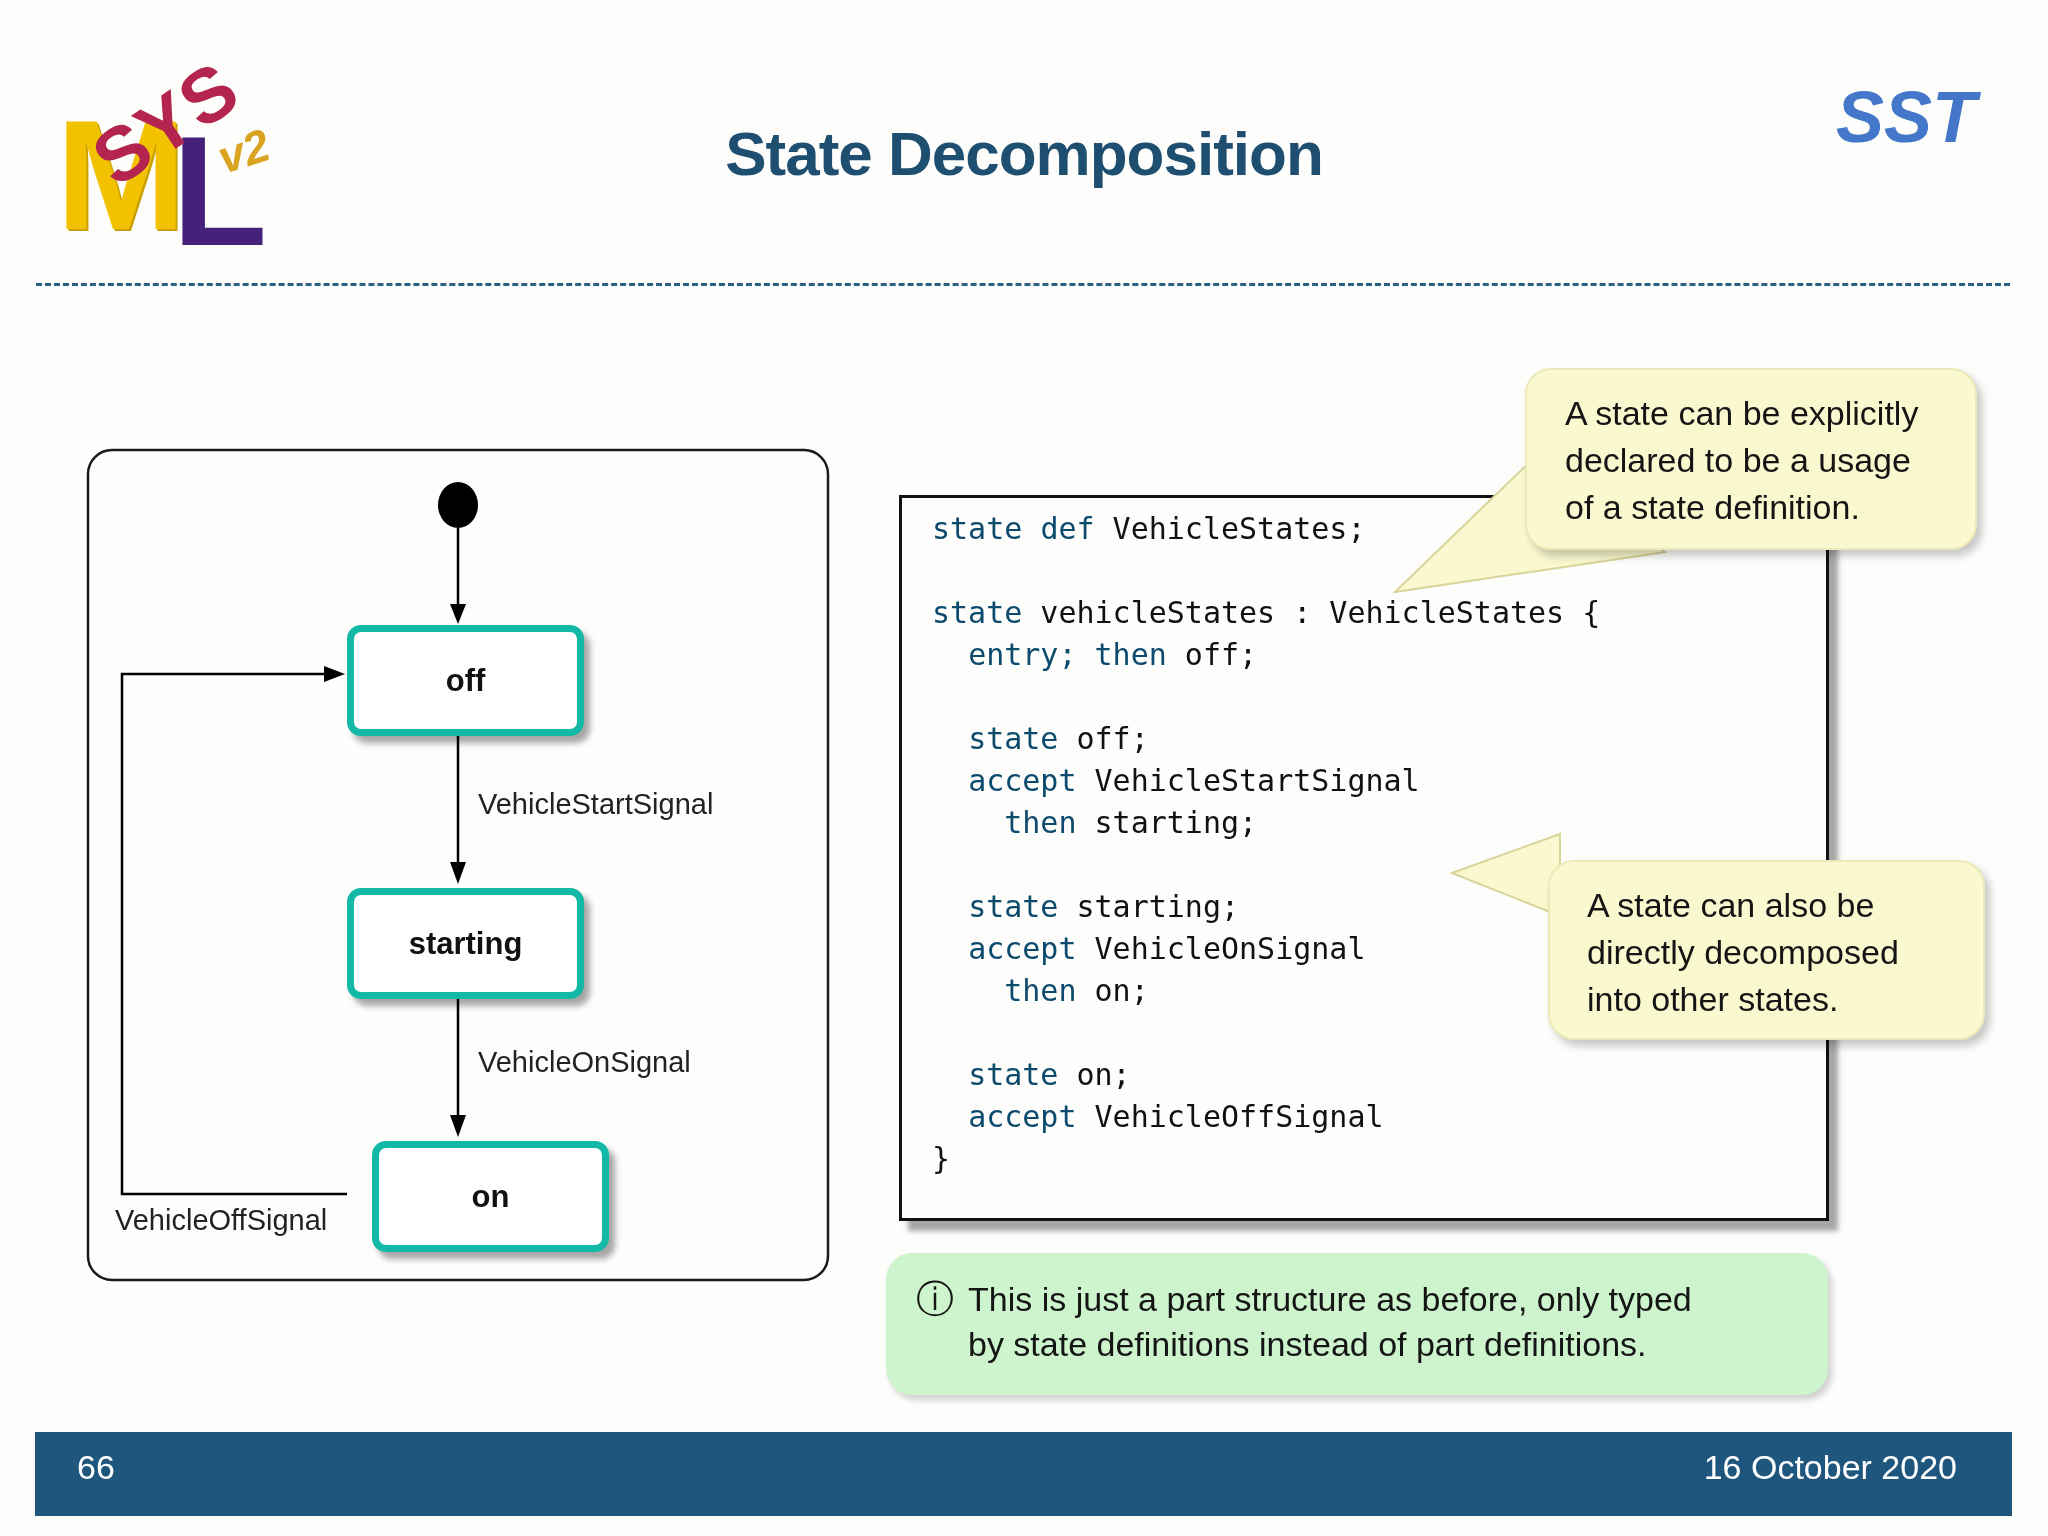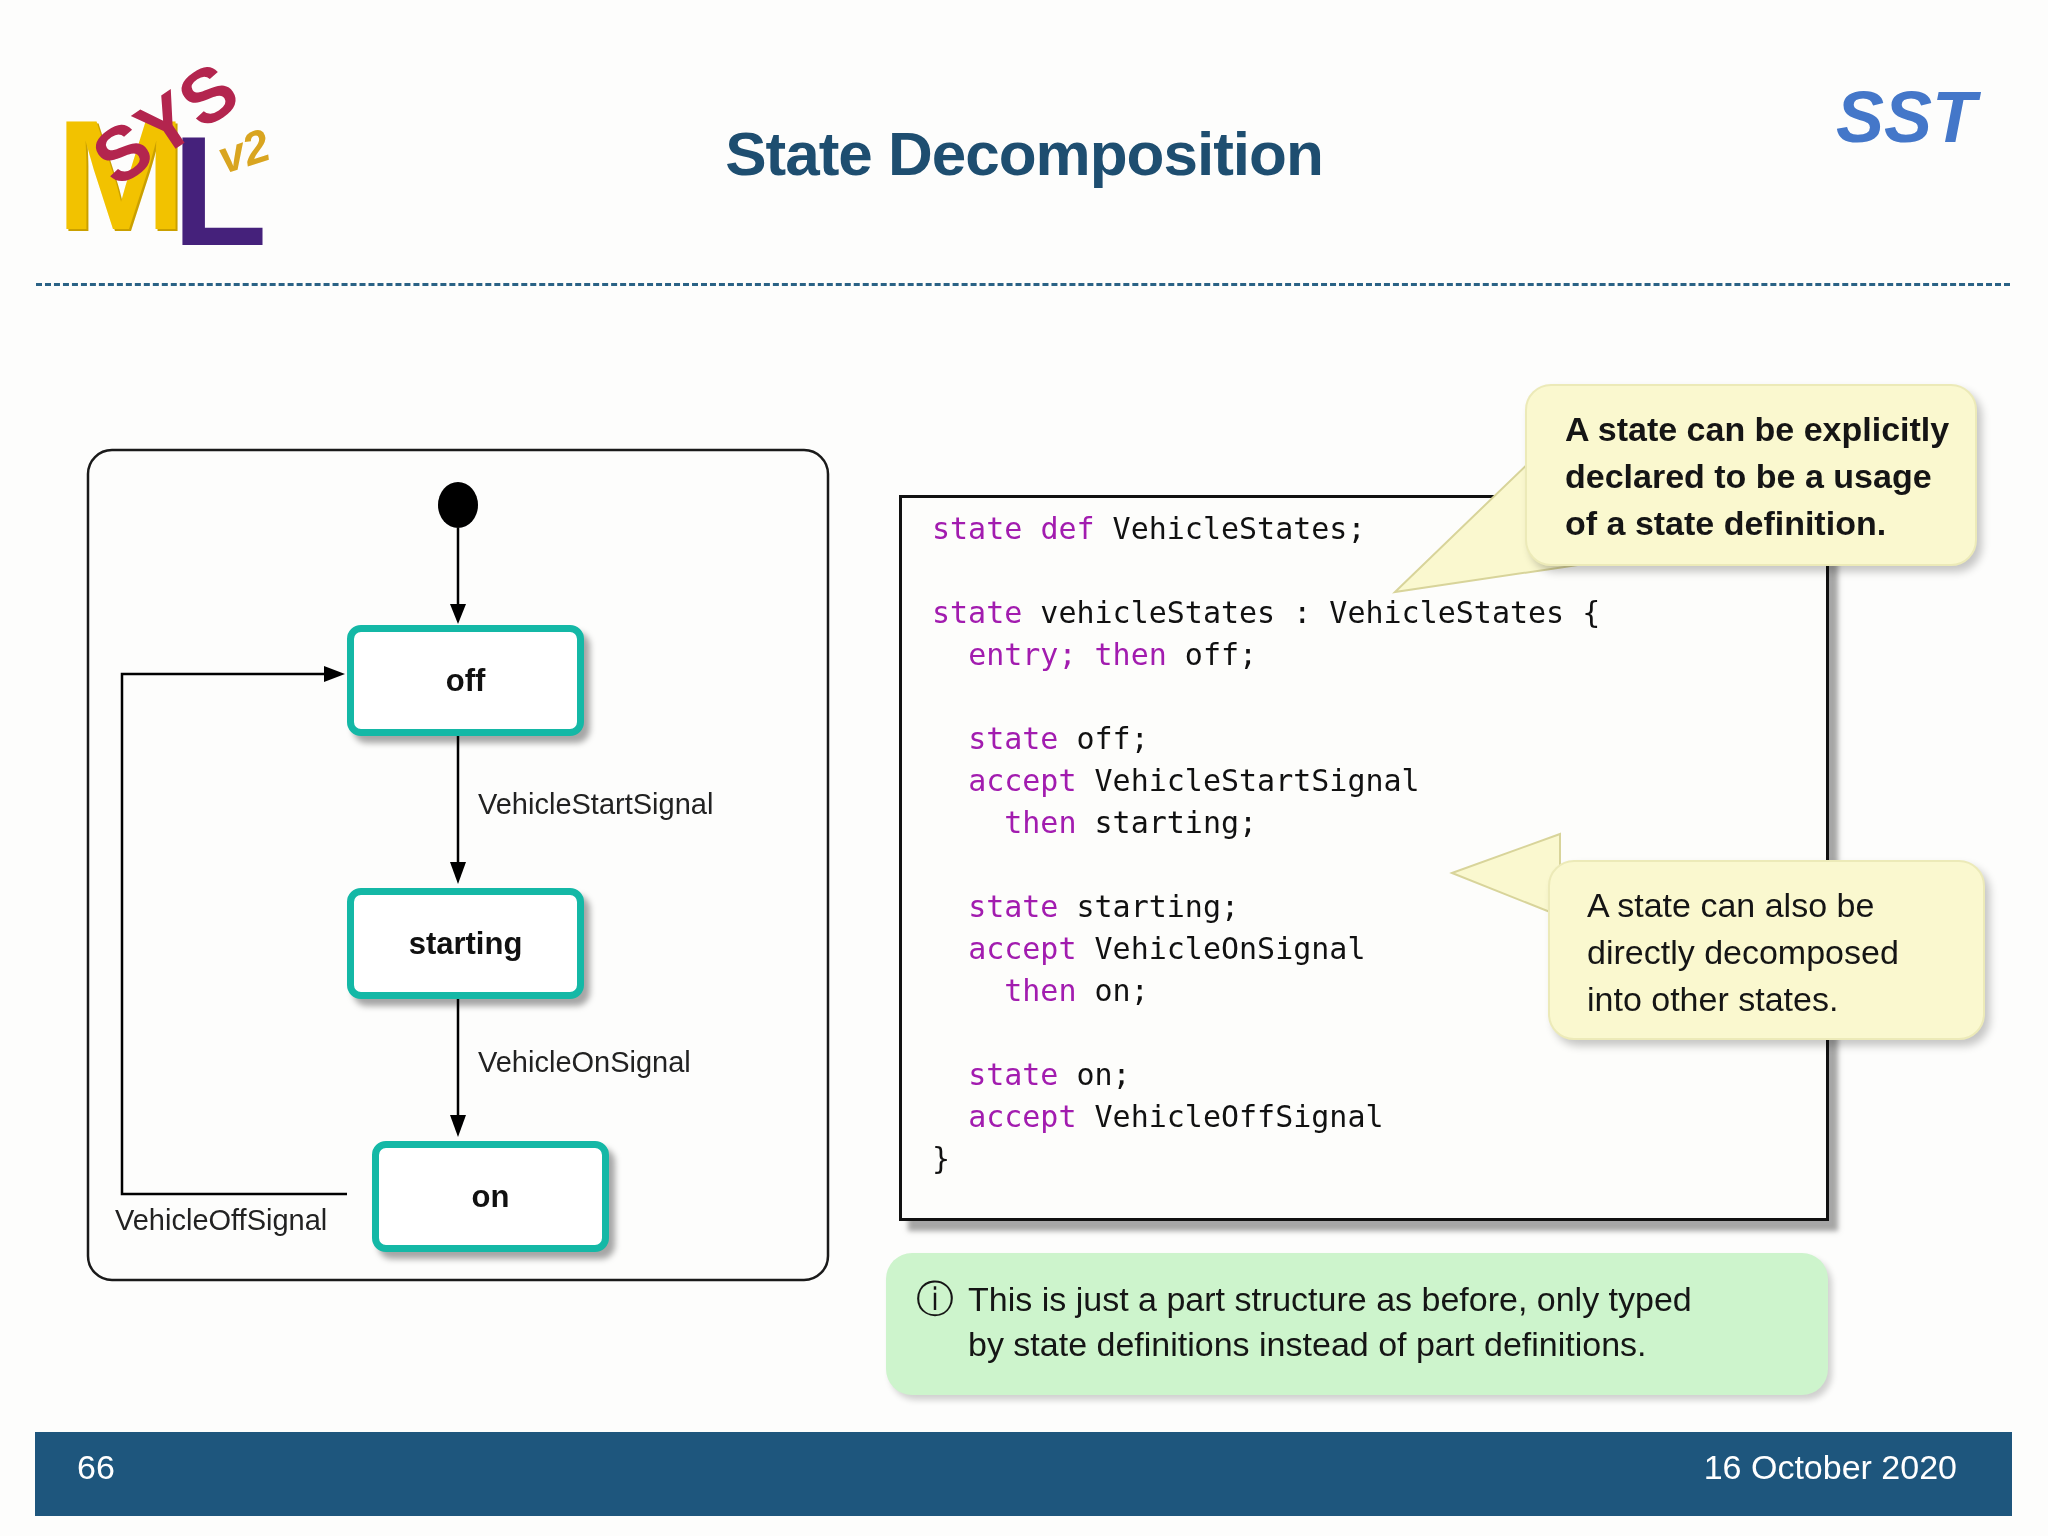--- a/index.html
+++ b/index.html
@@ -33,27 +33,27 @@
              display:flex;align-items:center;justify-content:center;
              font-size:31px;font-weight:700;color:#111;z-index:2;}
   .trans-label{position:absolute;font-size:29px;color:#222;z-index:2;white-space:nowrap;}
 
   
   .codebox{position:absolute;left:899px;top:495px;width:930px;height:726px;background:#fdfdfb;
            border:3px solid #111;box-shadow:9px 10px 5px rgba(80,80,80,0.5);
            box-sizing:border-box;padding:10px 0 0 30px;z-index:2;}
   .code-line{font-family:"DejaVu Sans Mono", monospace;font-size:30px;line-height:42px;
              white-space:pre;color:#111;}
-  .code-line .kw{color:#a21caf;}
+  .code-line .kw{color:#0c4a6e;}
 
   
   .callout{position:absolute;background:#faf8cf;border:2px solid #eceab8;border-radius:26px;
            box-shadow:5px 6px 8px rgba(0,0,0,0.22);z-index:5;box-sizing:border-box;}
   .callout .txt{font-size:34px;line-height:47px;color:#151515;}
-  .callout-1{left:1525px;top:384px;width:452px;height:182px;padding:20px 0 0 38px;font-weight:bold;}
+  .callout-1{left:1525px;top:368px;width:452px;height:182px;padding:20px 0 0 38px;}
   .callout-2{left:1548px;top:860px;width:437px;height:180px;padding:20px 0 0 37px;}
   .tail-svg{position:absolute;z-index:4;}
 
   
   .note{position:absolute;left:886px;top:1253px;width:942px;height:142px;background:#cdf4cc;
         border-radius:26px;box-shadow:4px 5px 6px rgba(0,0,0,0.18);z-index:2;
         box-sizing:border-box;padding:24px 0 0 30px;display:flex;}
   .note .info-icon{font-size:38px;line-height:45px;margin-right:14px;color:#151515;}
   .note .txt{font-size:34px;line-height:45px;color:#151515;}
 

